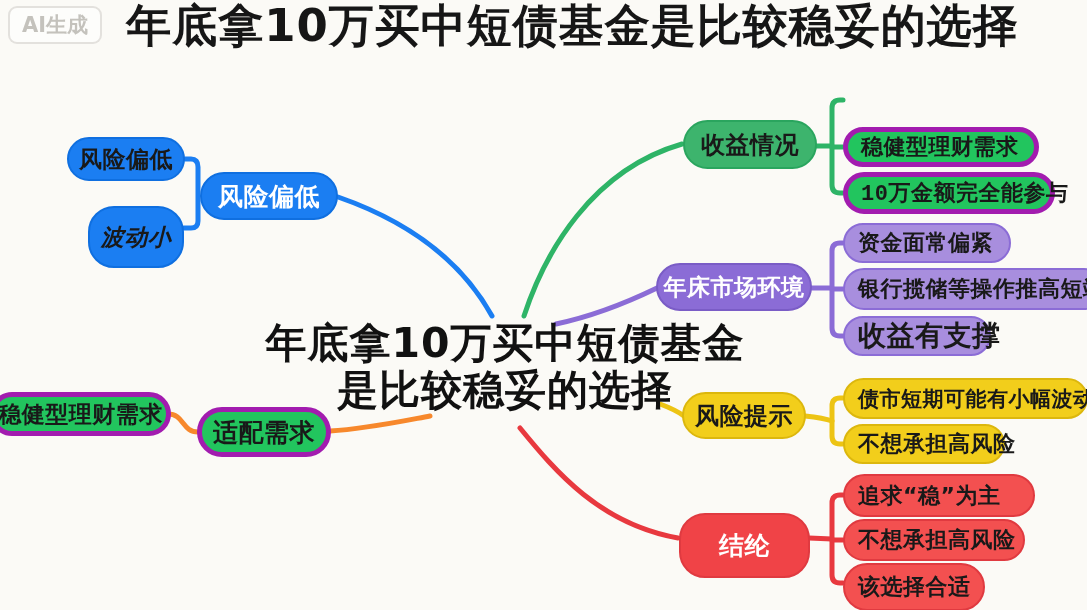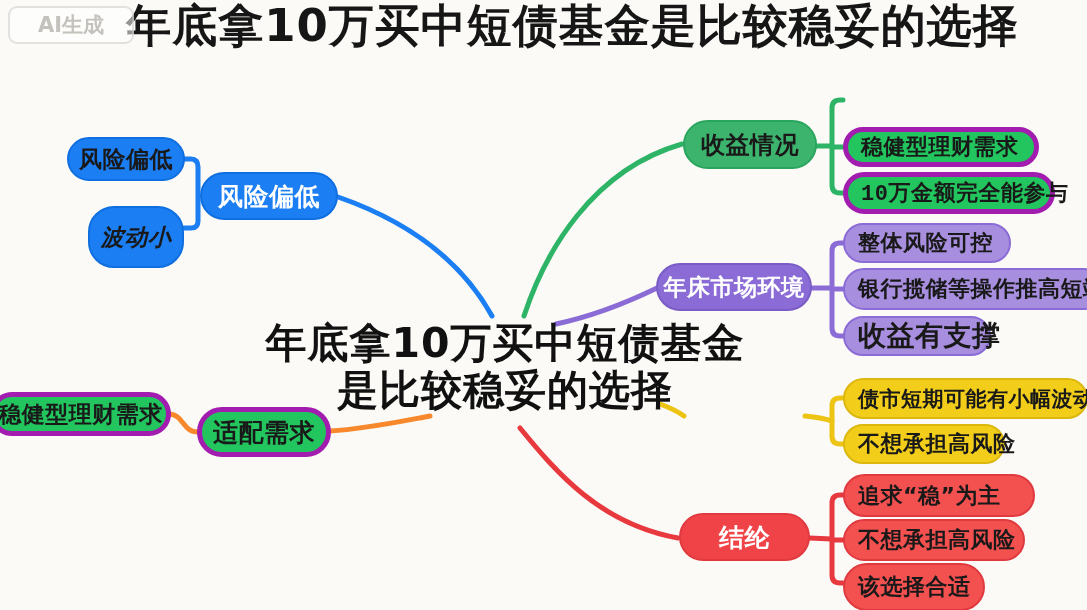--- a/index.html
+++ b/index.html
@@ -27,21 +27,21 @@
   .redL   {background:#f35050;border:2px solid #e03a40;}
   .whitetext{color:#ffffff;}
   
   .title{
     position:absolute;left:58px;right:0;top:-4px;z-index:3;
     font-size:45px;font-weight:900;color:#161616;text-align:center;
     white-space:nowrap;letter-spacing:1px;
   }
   .watermark{
     position:absolute;left:8px;top:6px;z-index:4;
-    padding:3px 28px;border-radius:9px;
+    padding:3px 12px;border-radius:9px;
     border:2px solid rgba(205,203,196,0.55);
     background:rgba(255,255,255,0.55);
     color:rgba(176,174,167,0.75);font-size:21px;font-weight:bold;
   }
   
   .central{
     position:absolute;left:230px;top:320px;width:550px;z-index:2;
     text-align:center;color:#111;font-weight:900;
     font-size:41px;line-height:1.14;letter-spacing:1px;
   }
@@ -55,21 +55,21 @@
   #n-b3c1{left:843px;top:80px; width:244px;height:40px;font-size:21px;}
   #n-b3c2{left:843px;top:127px;width:196px;height:40px;font-size:22px;}
   #n-b3c3{left:843px;top:172px;width:212px;height:42px;font-size:22px;}
   #n-b4p {left:656px;top:263px;width:156px;height:48px;font-size:23px;}
   #n-b4c1{left:843px;top:223px;width:168px;height:40px;font-size:22px;}
   #n-b4c2{left:843px;top:268px;width:262px;height:42px;font-size:22px;}
   #n-b4c3{left:843px;top:316px;width:148px;height:40px;font-size:28px;}
   #n-b5p {left:682px;top:392px;width:124px;height:47px;font-size:24px;}
   #n-b5c1{left:843px;top:378px;width:245px;height:41px;font-size:21px;}
   #n-b5c2{left:843px;top:424px;width:162px;height:40px;font-size:22px;}
-  #n-b6p {left:679px;top:513px;width:131px;height:48px;font-size:25px;}
+  #n-b6p {left:679px;top:513px;width:131px;height:65px;font-size:25px;}
   #n-b6c1{left:843px;top:474px;width:192px;height:43px;font-size:22px;}
   #n-b6c2{left:843px;top:519px;width:182px;height:42px;font-size:22px;}
   #n-b6c3{left:843px;top:563px;width:142px;height:48px;font-size:22px;}
 </style>
 </head>
 <body>
 
 <div class="stage">
 
   <svg class="connectors" width="1087" height="610" viewBox="0 0 1087 610" fill="none" stroke-linecap="round" stroke-linejoin="round">
@@ -114,24 +114,25 @@
   <div id="n-b1c2" class="pill blue">波动小</div>
 
   <div id="n-b2p" class="pill orange">适配需求</div>
   <div id="n-b2c1" class="pill orange">稳健型理财需求</div>
 
   <div id="n-b3p" class="pill green">收益情况</div>
   <div id="n-b3c2" class="pill orange leftpad">稳健型理财需求</div>
   <div id="n-b3c3" class="pill orange leftpad">10万金额完全能参与</div>
 
   <div id="n-b4p" class="pill purple whitetext">年床市场环境</div>
-  <div id="n-b4c1" class="pill purpleL leftpad">整体风险可控</div>
+  <div id="n-b4c1" class="pill purpleL leftpad">资金面常偏紧</div>
   <div id="n-b4c2" class="pill purpleL leftpad">银行揽储等操作推高短端利</div>
   <div id="n-b4c3" class="pill purpleL leftpad">收益有支撑</div>
 
+  <div id="n-b5p" class="pill yellow">风险提示</div>
   <div id="n-b5c1" class="pill yellow leftpad">债市短期可能有小幅波动</div>
   <div id="n-b5c2" class="pill yellow leftpad">不想承担高风险</div>
 
   <div id="n-b6p" class="pill red whitetext">结纶</div>
   <div id="n-b6c1" class="pill redL leftpad">追求“稳”为主</div>
   <div id="n-b6c2" class="pill redL leftpad">不想承担高风险</div>
   <div id="n-b6c3" class="pill redL leftpad">该选择合适</div>
 
 </div>
 

